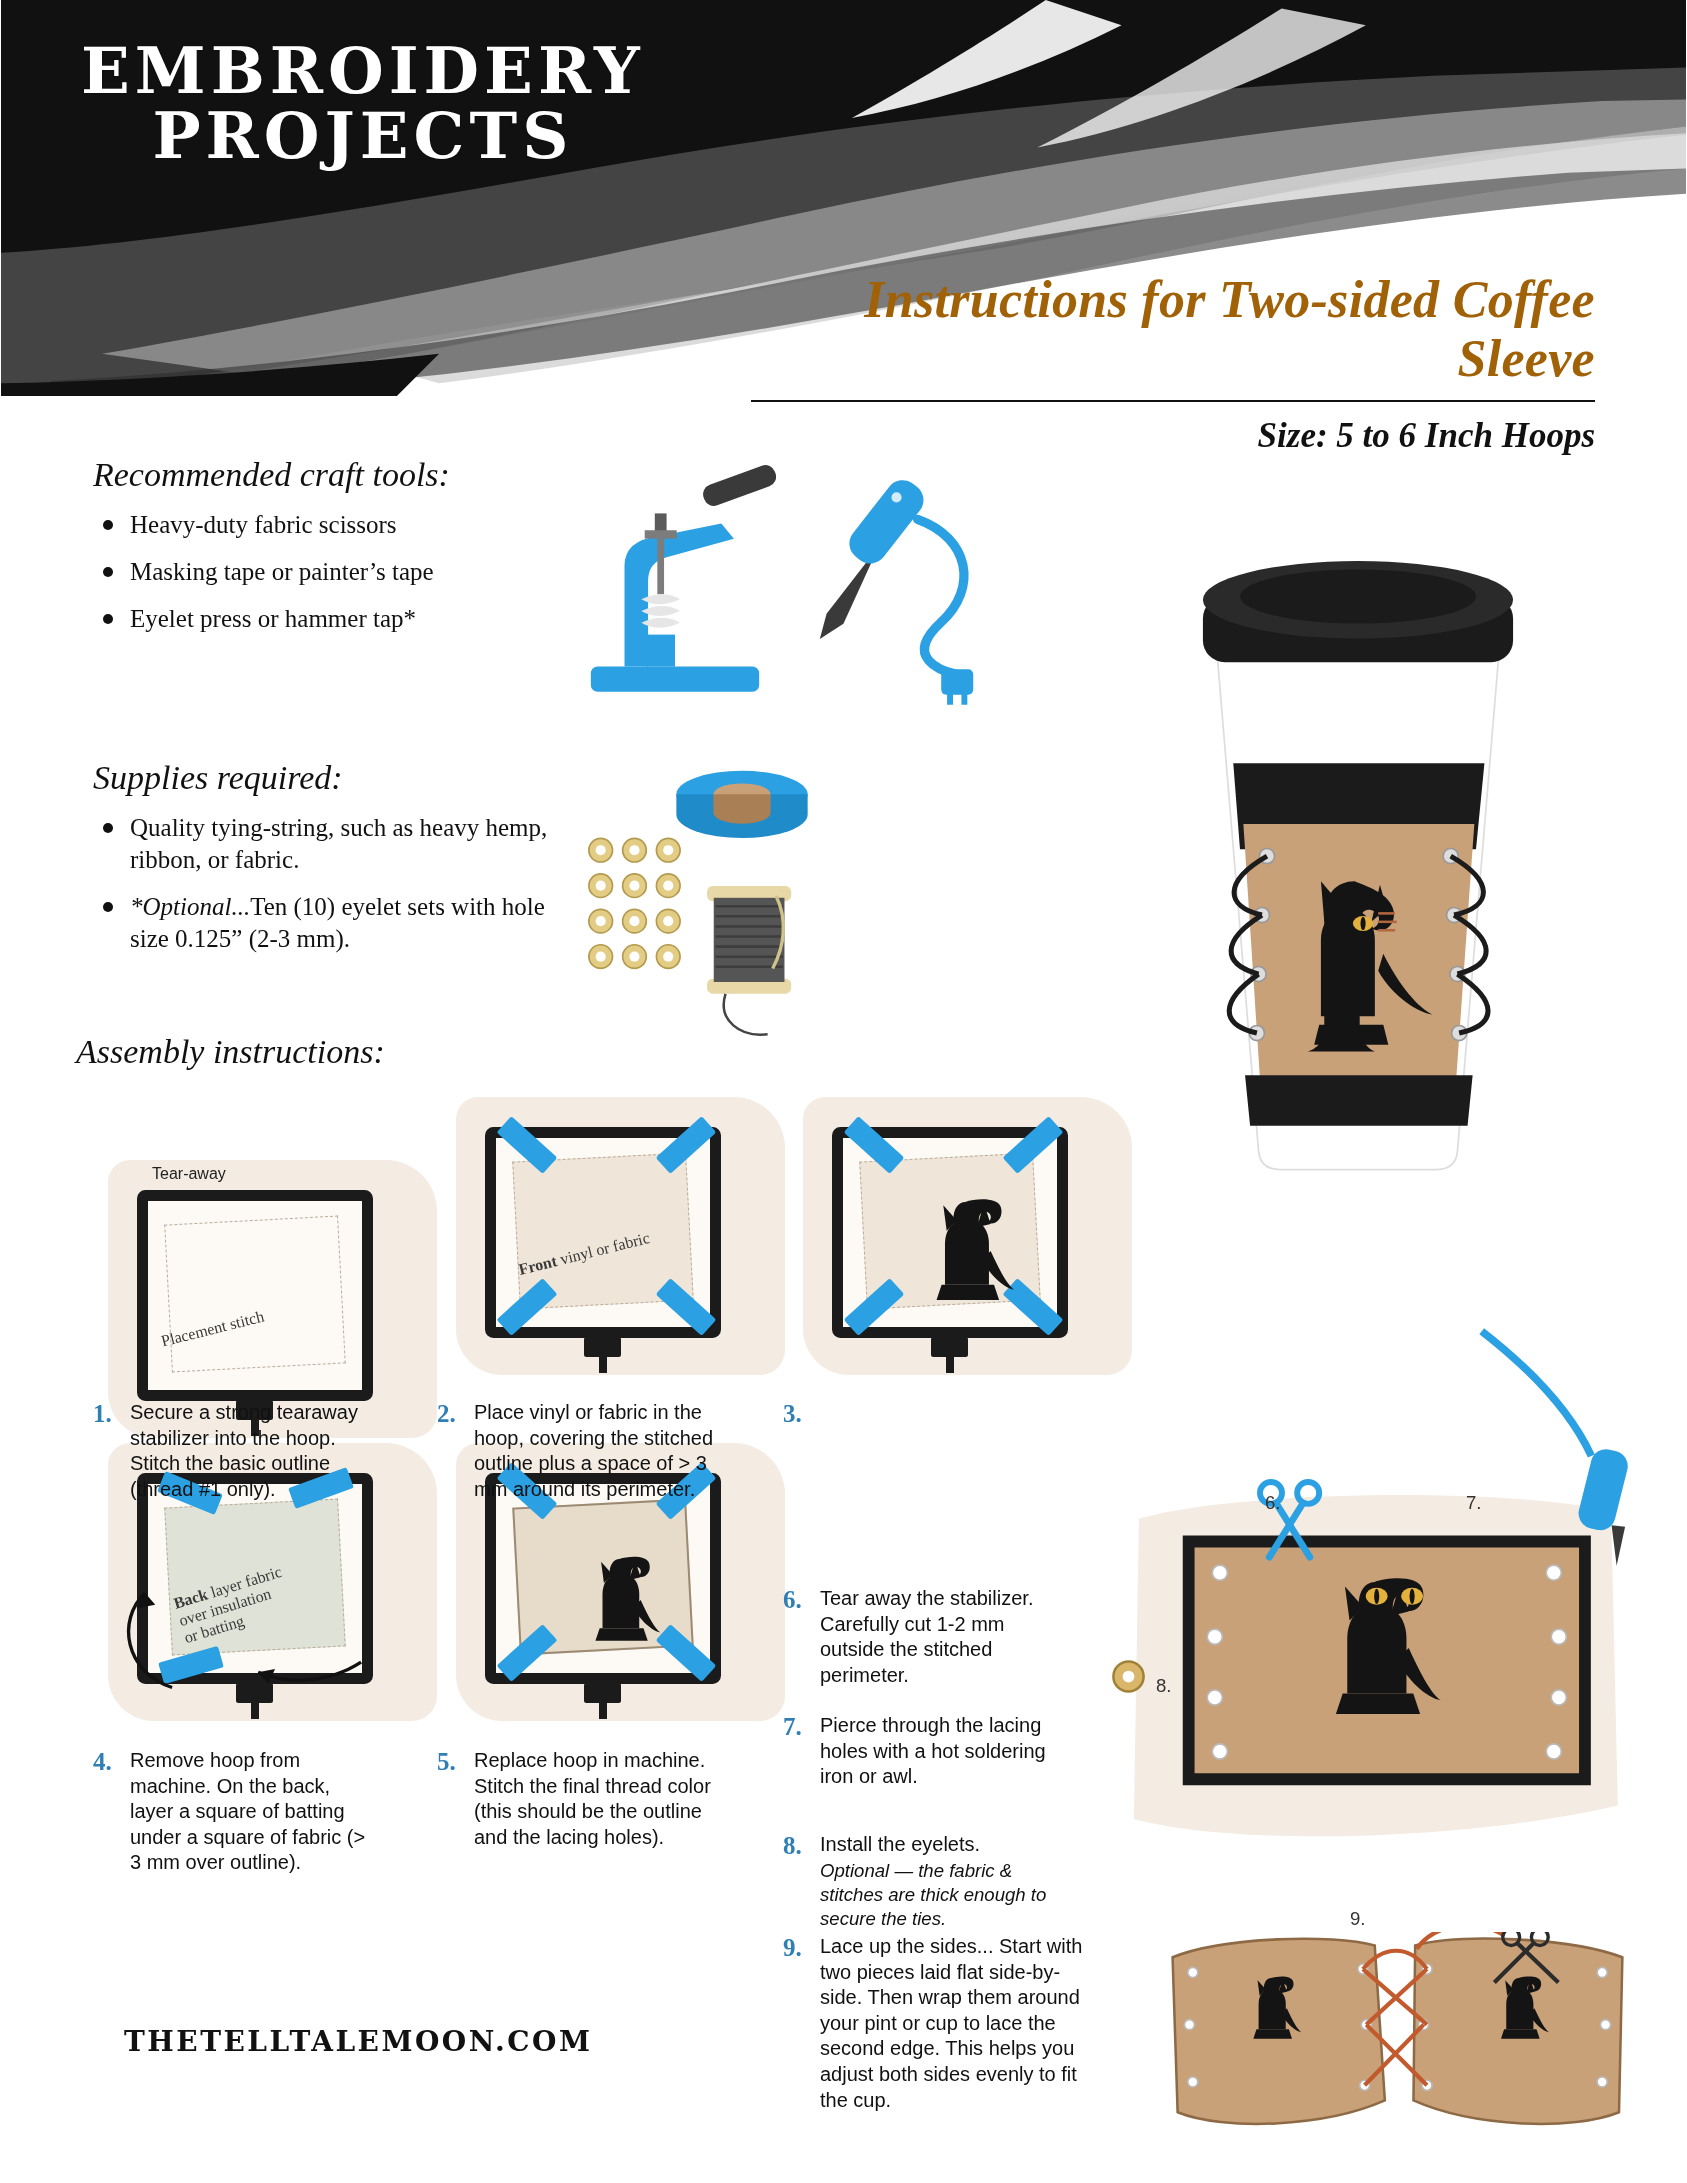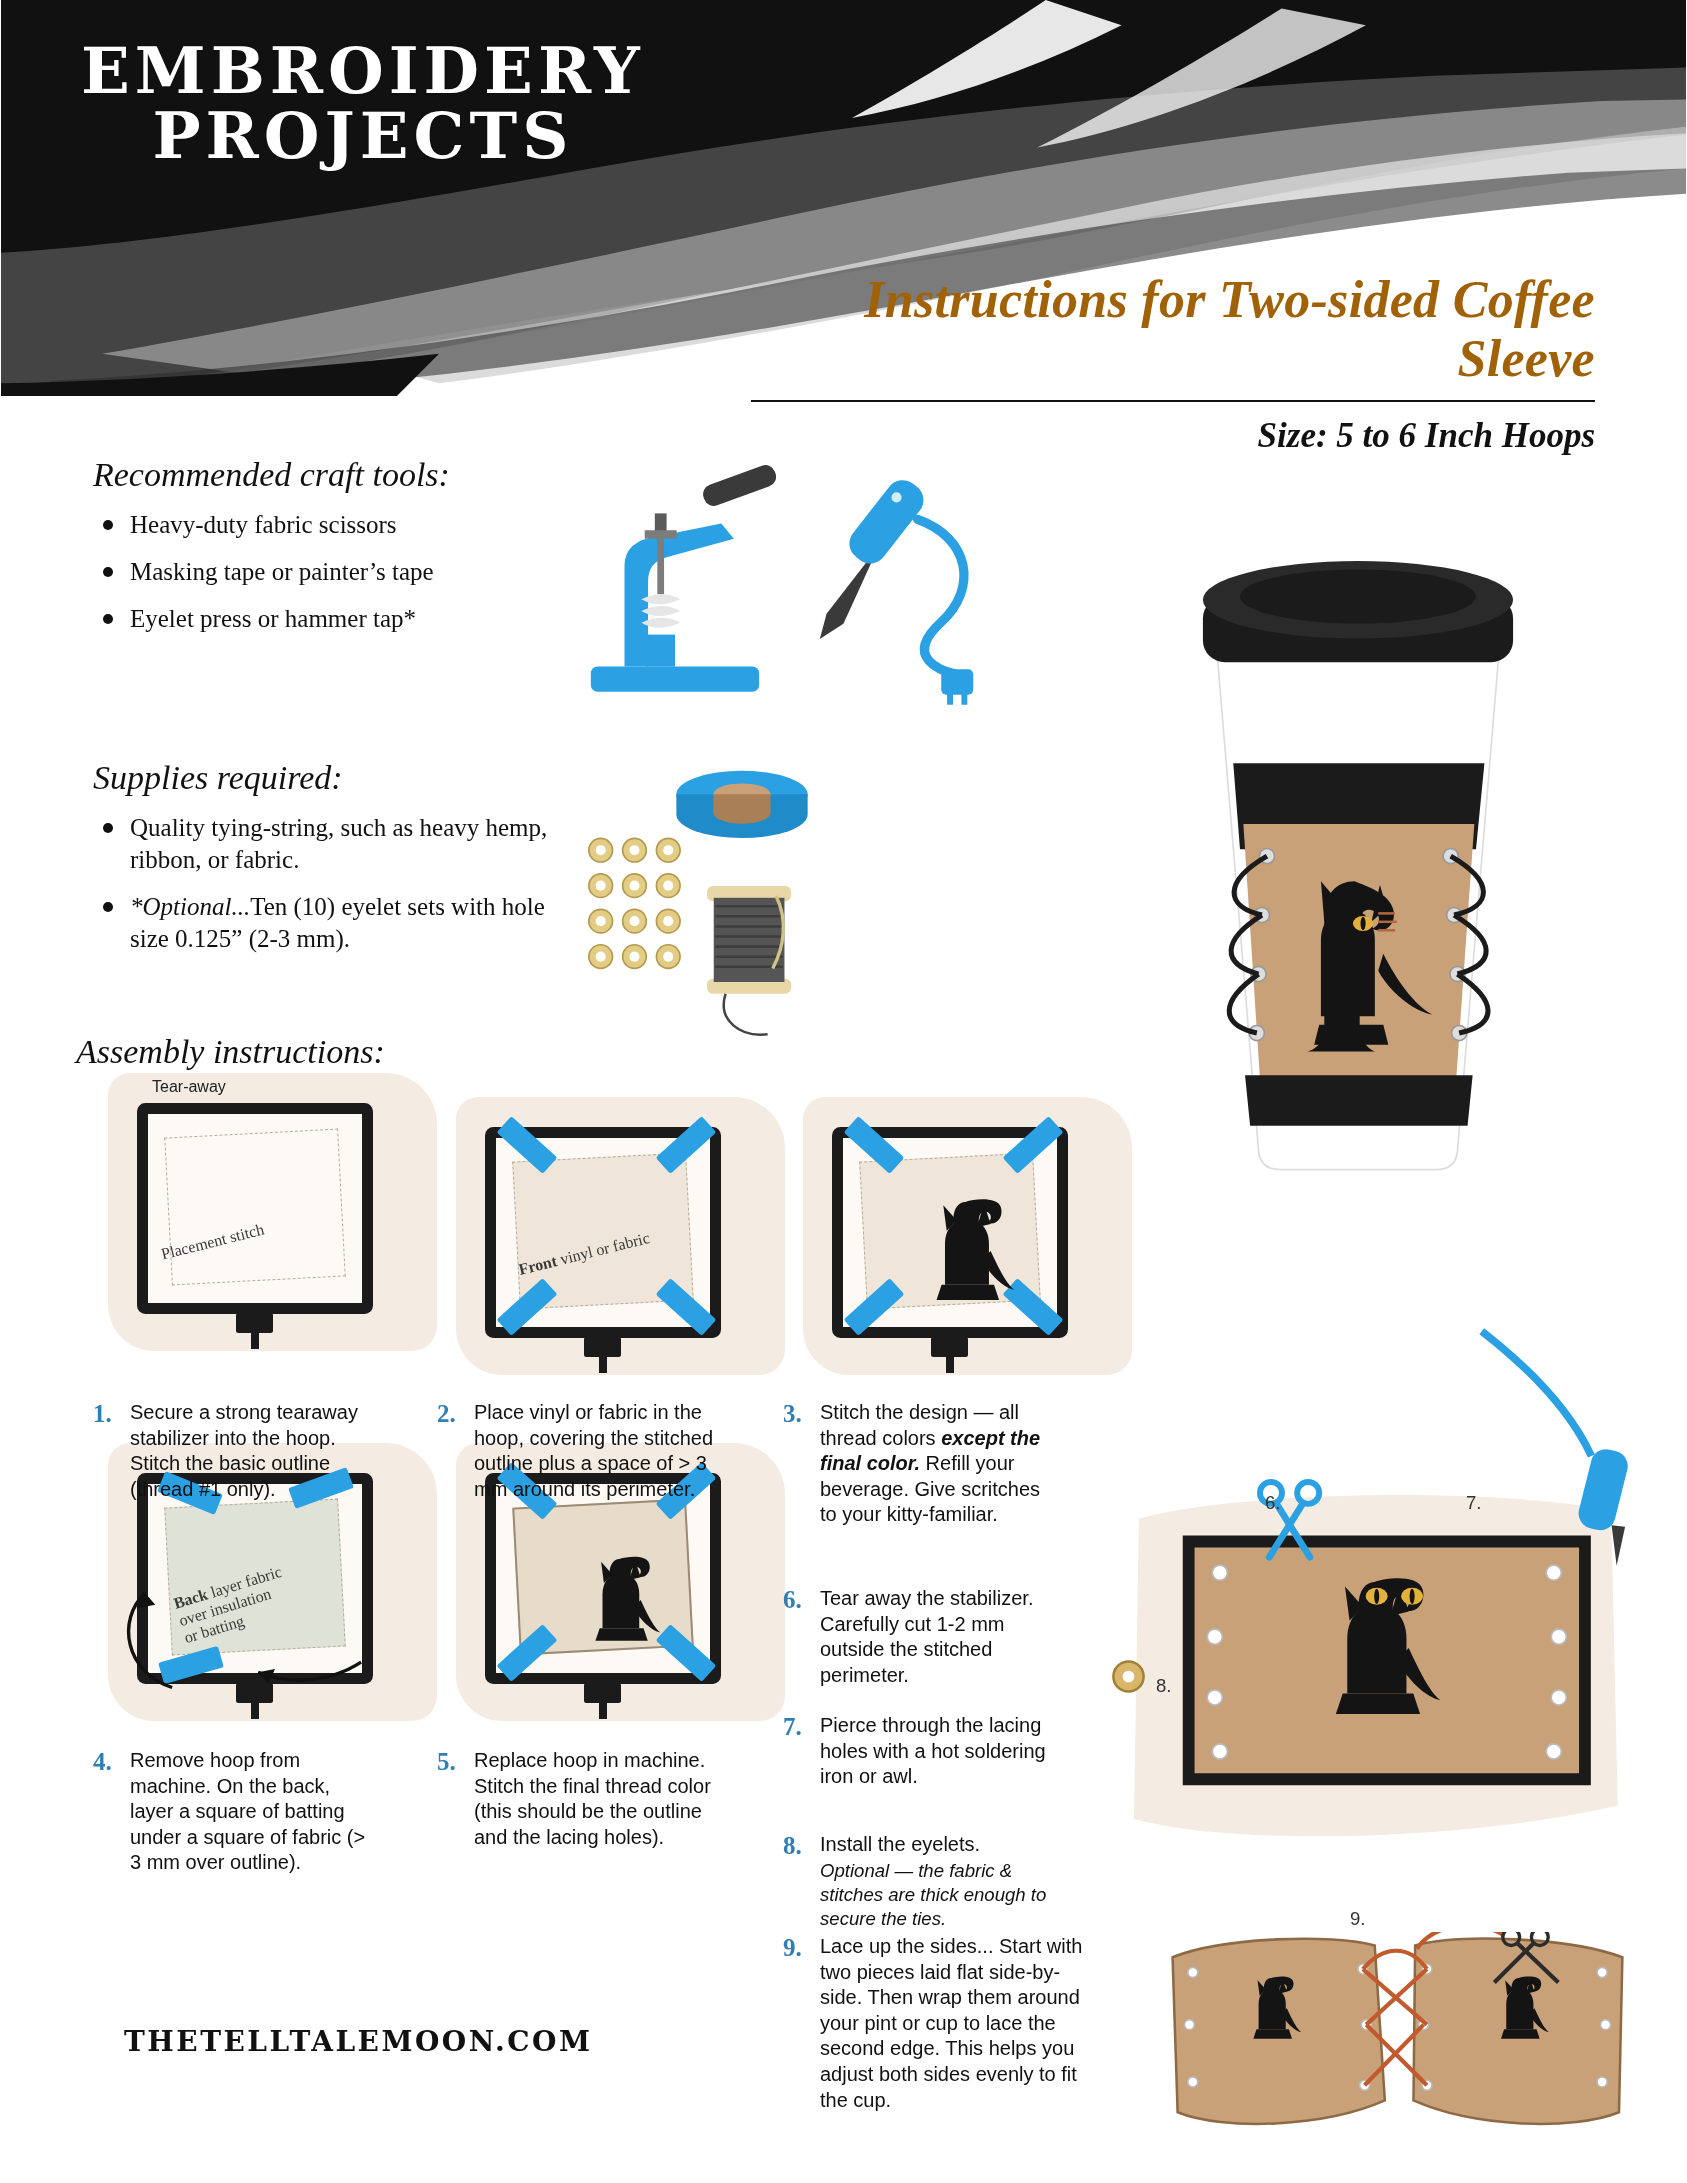--- a/index.html
+++ b/index.html
@@ -297,21 +297,21 @@
         <ellipse cx="286" cy="520" rx="3" ry="8" fill="#141414"></ellipse>
         <g stroke="#b4663f" stroke-width="3">
           <line x1="304" y1="508" x2="324" y2="508"></line>
           <line x1="304" y1="518" x2="326" y2="518"></line>
           <line x1="304" y1="528" x2="324" y2="528"></line>
         </g>
       </g>
     </svg>
   </div>
 
-  <div class="hoopfig" style="left:108px; top:1073px;border-radius:32px;">
+  <div class="hoopfig" style="left:108px; top:1160px;border-radius:32px;">
     <div class="paper"></div>
     <div class="tear-lbl" style="left:44px; top:5px;">Tear-away</div>
     <div class="hoop">
       <div class="innercloth plain"></div>
     </div>
     <div class="lbl-rot" style="left:52px; top:160px;">Placement stitch</div>
   </div>
 
   <div class="hoopfig" style="left:456px; top:1097px;">
     <div class="paper"></div>
@@ -395,21 +395,20 @@
     <div class="txt">Secure a strong tearaway stabilizer into the hoop. Stitch the basic outline (thread #1 only).</div>
   </div>
 
   <div class="step" style="left:437px; top:1400px;">
     <div class="num">2.</div>
     <div class="txt">Place vinyl or fabric in the hoop, covering the stitched outline plus a space of &gt; 3 mm around its perimeter.</div>
   </div>
 
   <div class="step" style="left:783px; top:1400px;">
     <div class="num">3.</div>
-    <div class="txt"><span>Stitch the design — all thread colors </span><b>except the final color.</b><span> Refill your beverage. Give scritches to your kitty-familiar.</span></div>
   </div>
 
   <div class="step" style="left:93px; top:1748px;">
     <div class="num">4.</div>
     <div class="txt">Remove hoop from machine. On the back, layer a square of batting under a square of fabric (&gt; 3 mm over outline).</div>
   </div>
 
   <div class="step" style="left:437px; top:1748px;">
     <div class="num">5.</div>
     <div class="txt">Replace hoop in machine. Stitch the final thread color (this should be the outline and the lacing holes).</div>

